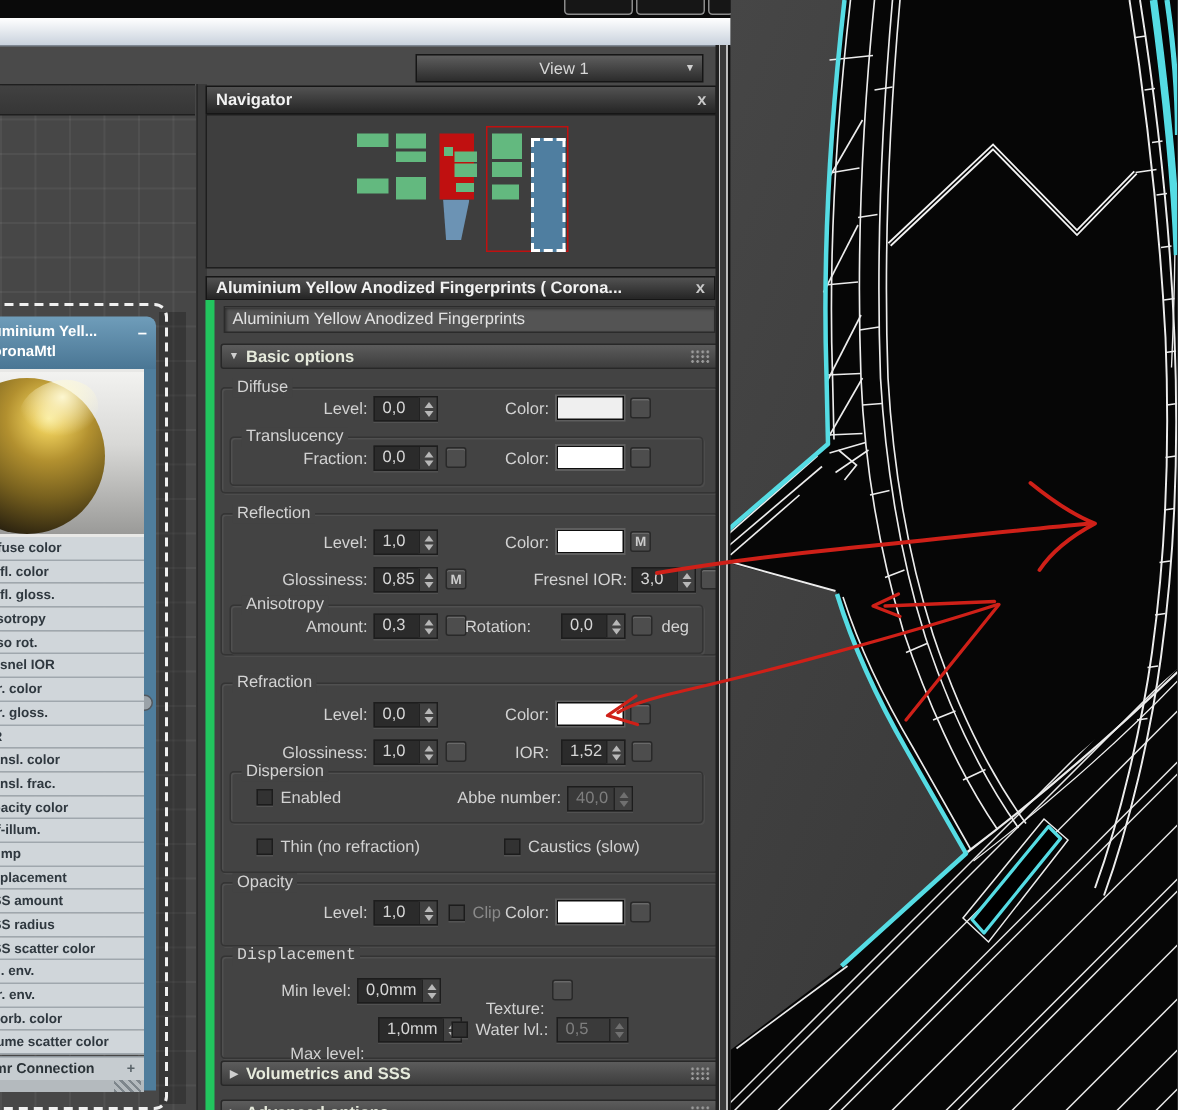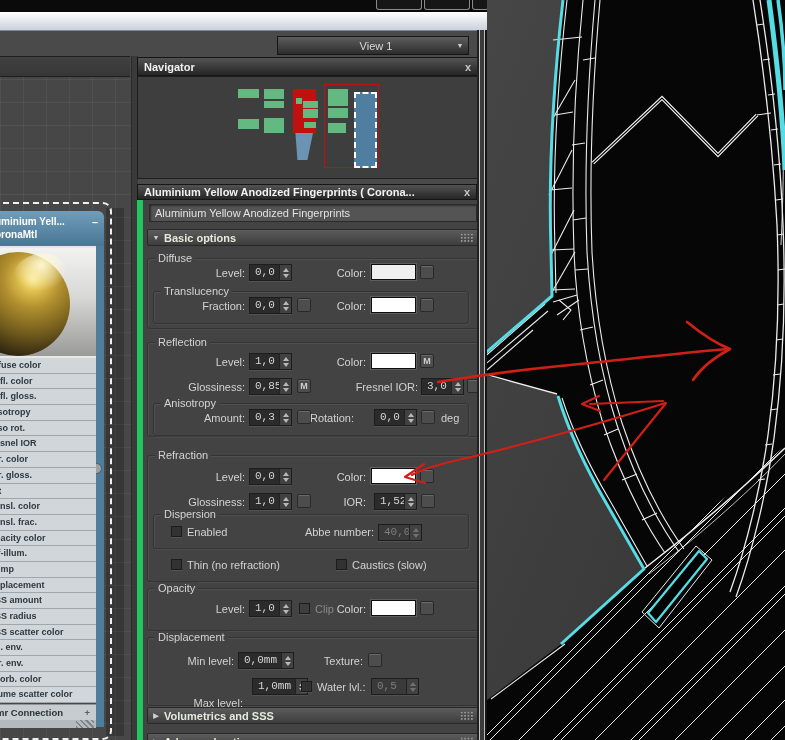--- a/index.html
+++ b/index.html
@@ -78,21 +78,21 @@
   .rgrip{margin-left:auto;margin-right:5px;width:13px;height:9px;
     background-image:radial-gradient(circle,#9a9a9a 0.8px,transparent 1.1px);background-size:3.4px 3.2px;}
   .group{position:absolute;border:1px solid #343434;border-radius:3px;
     box-shadow:inset 1px 1px 0 rgba(255,255,255,.07),1px 1px 0 rgba(255,255,255,.05);}
   .glabel{position:absolute;font-size:11px;color:#d4d4d4;background:#434343;padding:0 3px;line-height:13px;}
   .lbl{position:absolute;color:#d2d2d2;font-size:11px;text-align:right;white-space:nowrap;}
   .lbl.l{text-align:left;}
   .lbl.dis{color:#8a8a8a;}
   .spin{position:absolute;height:17px;background:#2b2b2b;border:1px solid #1d1d1d;display:flex;
     box-sizing:border-box;box-shadow:0 1px 0 rgba(255,255,255,.08);}
-  .spin .sv{flex:1;color:#d5d5d5;font-size:11px;line-height:15px;padding-left:5px;overflow:hidden;font-family:Liberation Mono, monospace;}
+  .spin .sv{flex:1;color:#d5d5d5;font-size:11px;line-height:15px;padding-left:5px;overflow:hidden;}
   .spin .sa{width:11px;background:#414141;border-left:1px solid #222;display:flex;flex-direction:column;
     justify-content:center;align-items:center;gap:2px;}
   .sa .u{width:0;height:0;border-left:3px solid transparent;border-right:3px solid transparent;
     border-bottom:4px solid #b8b8b8;}
   .sa .d{width:0;height:0;border-left:3px solid transparent;border-right:3px solid transparent;
     border-top:4px solid #b8b8b8;}
   .spin.dis{background:#3a3a3a;}
   .spin.dis .sv{color:#7e7e7e;}
   .spin.dis .sa .u{border-bottom-color:#707070;}
   .spin.dis .sa .d{border-top-color:#707070;}
@@ -355,30 +355,30 @@
             <i class="d"></i>
           </span>
       </div>
       <div class="chk" style="left:156px;top:403px;background:#3e3e3e;"></div>
       <div class="lbl l dis" style="left:172px;top:403px;width:30px;">Clip</div>
       <div class="lbl" style="left:183px;top:403px;width:40px;">Color:</div>
       <div class="swatch" style="left:228px;top:400px;width:45px;"></div>
       <div class="mapbtn" style="left:277px;top:401px;"></div>
 
       <div class="group" style="left:4px;top:437px;width:330px;height:67px;"></div>
-      <div class="glabel" style="left:12px;top:431px;">Displacement</div>
+      <div class="glabel" style="left:12px;top:431px;font-family:Liberation Mono, monospace;">Displacement</div>
       <div class="lbl" style="left:21px;top:455px;width:70px;">Min level:</div>
       <div class="spin" style="left:95px;top:452px;width:56px;">
         <span class="sv">0,0mm</span>
         <span class="sa">
             <i class="u"></i>
             <i class="d"></i>
           </span>
       </div>
-      <div class="lbl" style="left:160px;top:455px;width:60px;">Texture:</div>
+      <div class="lbl" style="left:160px;top:467px;width:60px;">Texture:</div>
       <div class="mapbtn" style="left:225px;top:453px;"></div>
       <div class="lbl" style="left:30px;top:481px;width:70px;margin-top:16px;">Max level:</div>
       <div class="spin" style="left:109px;top:478px;width:56px;">
         <span class="sv">1,0mm</span>
         <span class="sa">
             <i class="u"></i>
             <i class="d"></i>
           </span>
       </div>
       <div class="chk" style="left:158px;top:481px;"></div>

